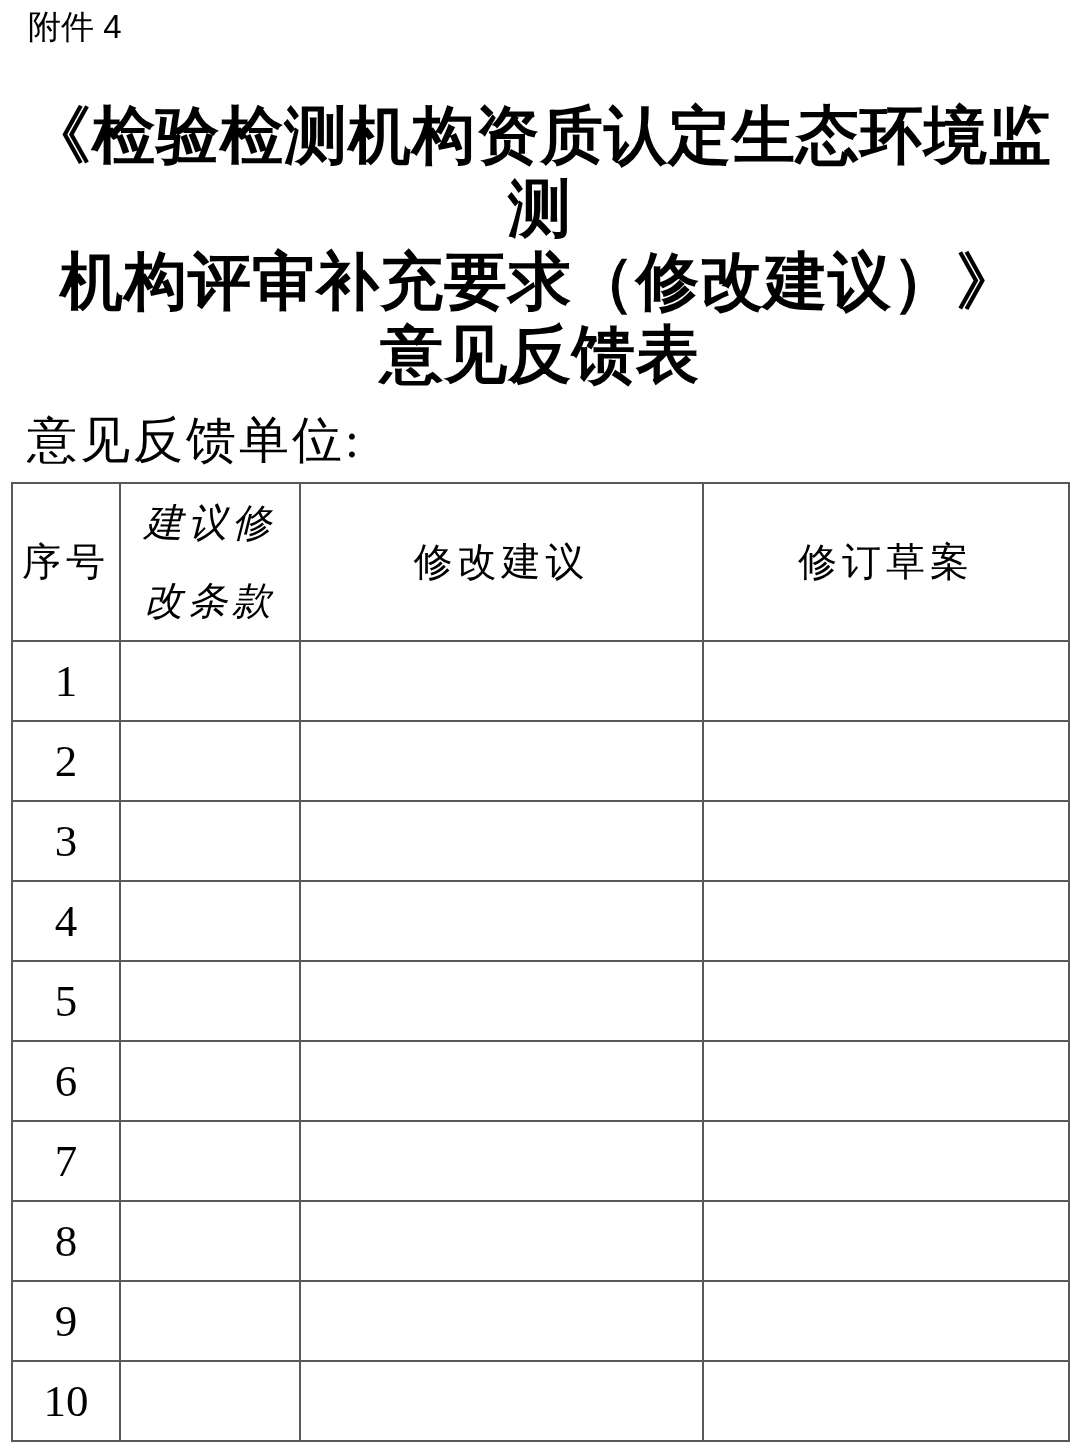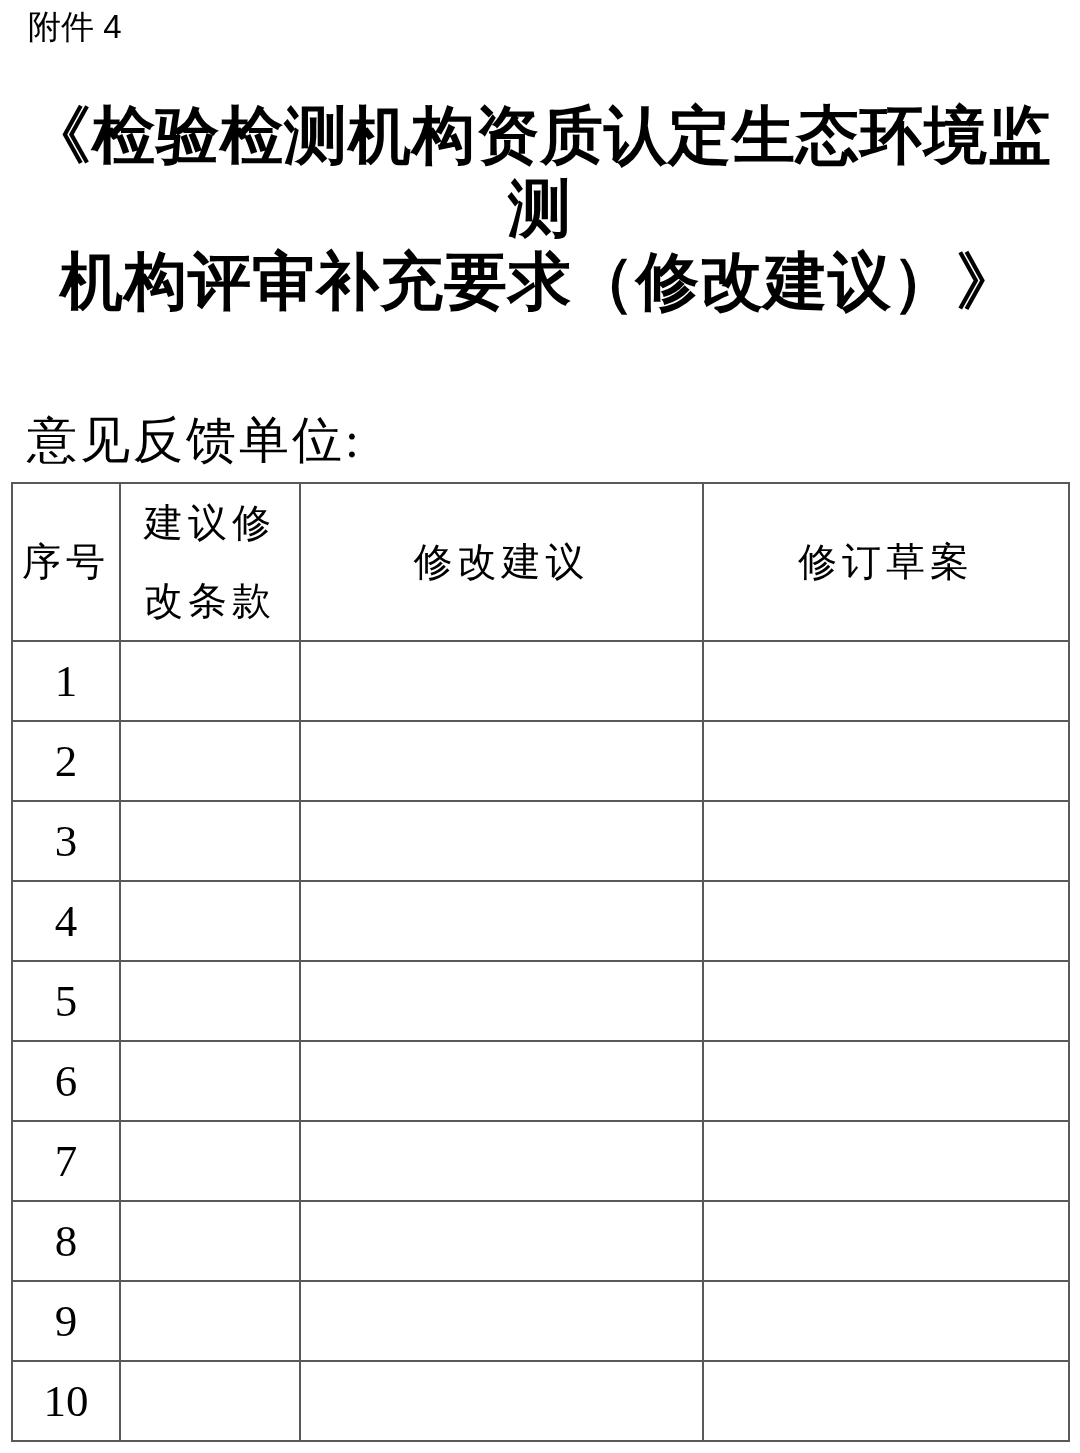--- a/index.html
+++ b/index.html
@@ -83,38 +83,40 @@
 
   .feedback-table thead tr { height: 155px; margin-top: 11px; }
   .feedback-table th {
     font-weight: 400;               
     font-size: 39px;
     letter-spacing: 5px;
   }
   .feedback-table th .header-line {
     display: block;
     line-height: 78px;
+    font-style: italic;
   }
 
   .feedback-table tbody tr { height: 80px; }
   .feedback-table td.num-cell {
     font-size: 45px;
     letter-spacing: 0;
   }
 </style>
 </head>
 <body>
 
 <div class="page">
 
   <div class="attachment-label">附件 4</div>
 
   <h1 class="doc-title">
     <span class="title-line">《检验检测机构资质认定生态环境监测</span>
     <span class="title-line">机构评审补充要求（修改建议）》</span>
+    <span class="title-line">意见反馈表</span>
   </h1>
 
   <div class="unit-label">意见反馈单位:</div>
 
   <table class="feedback-table">
     <colgroup>
       <col class="c1">
         <col class="c2">
         <col class="c3">
         <col class="c4">

